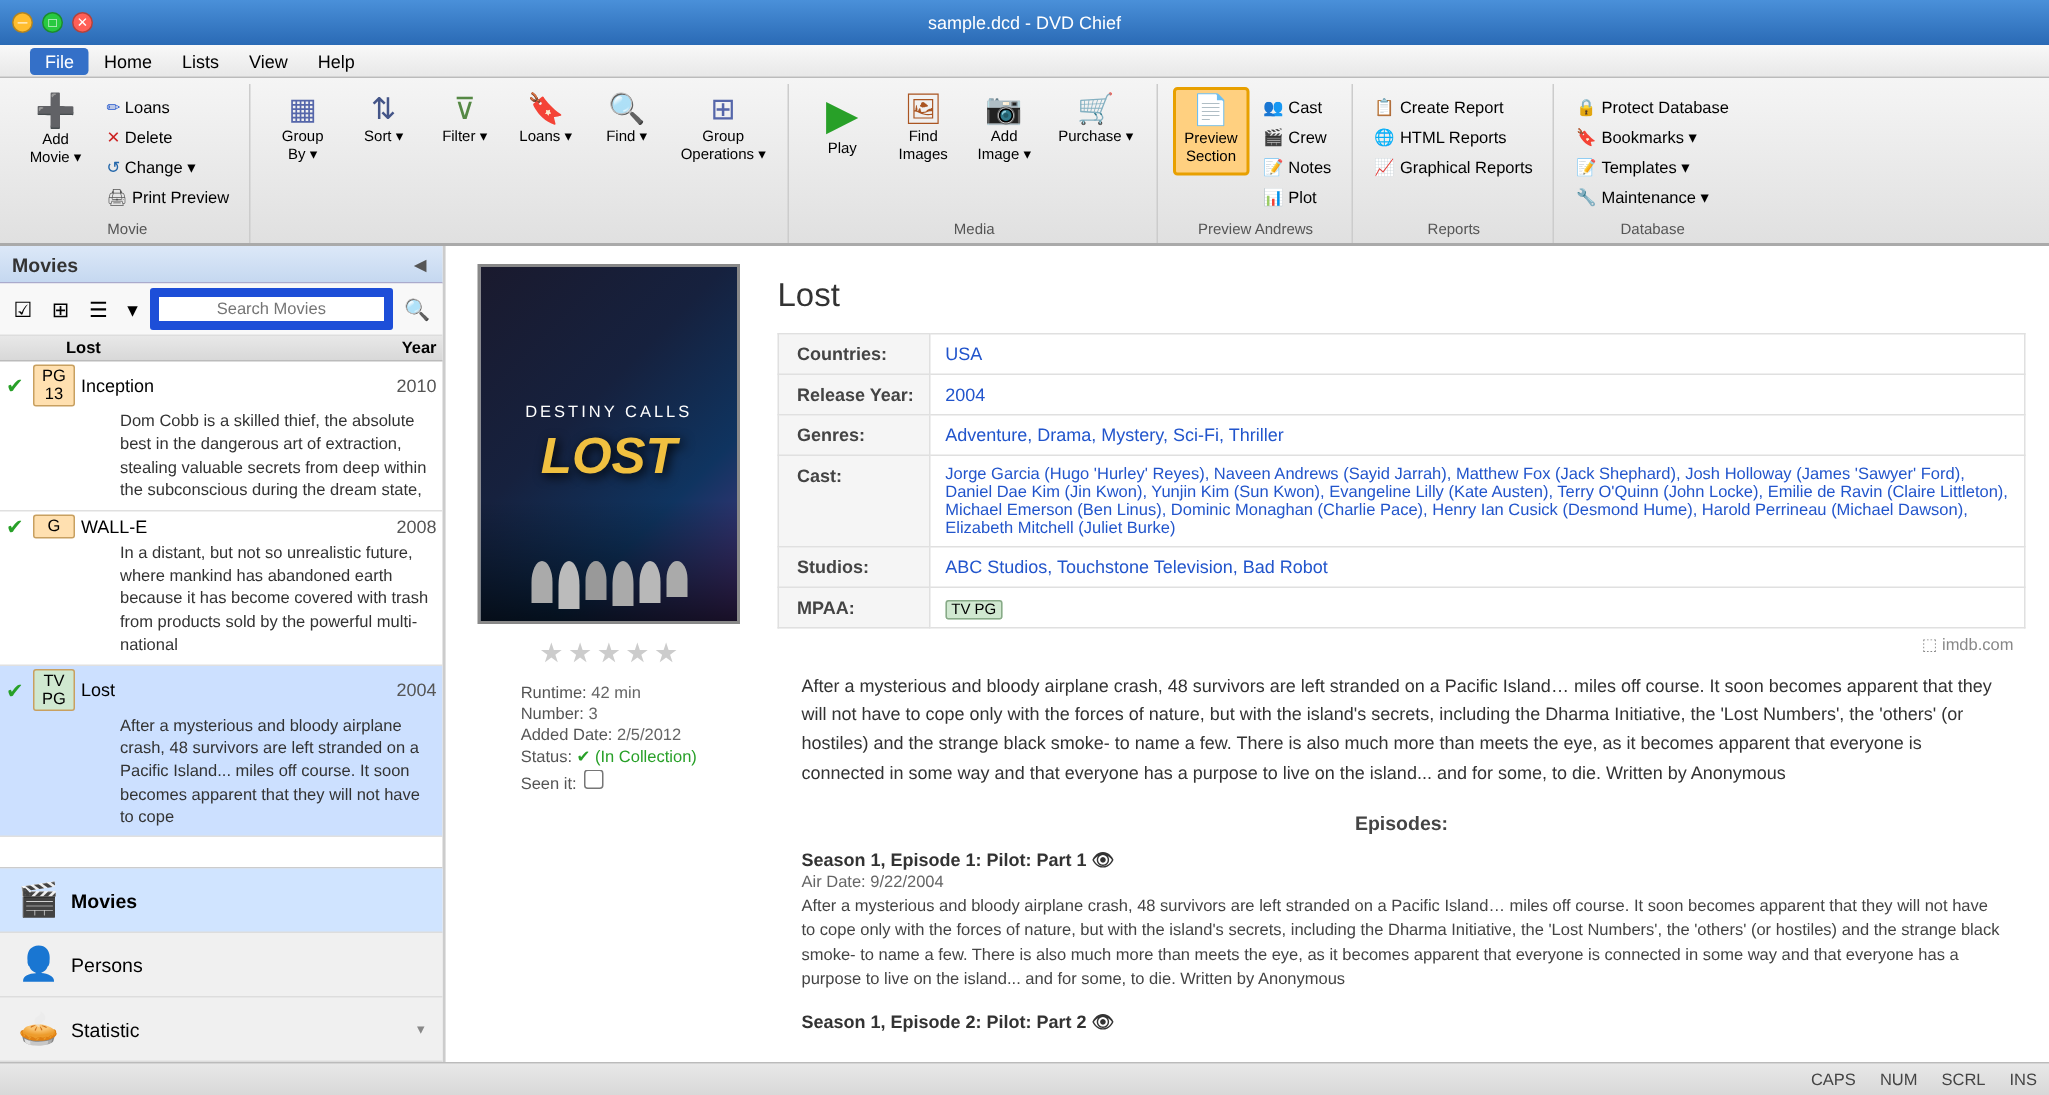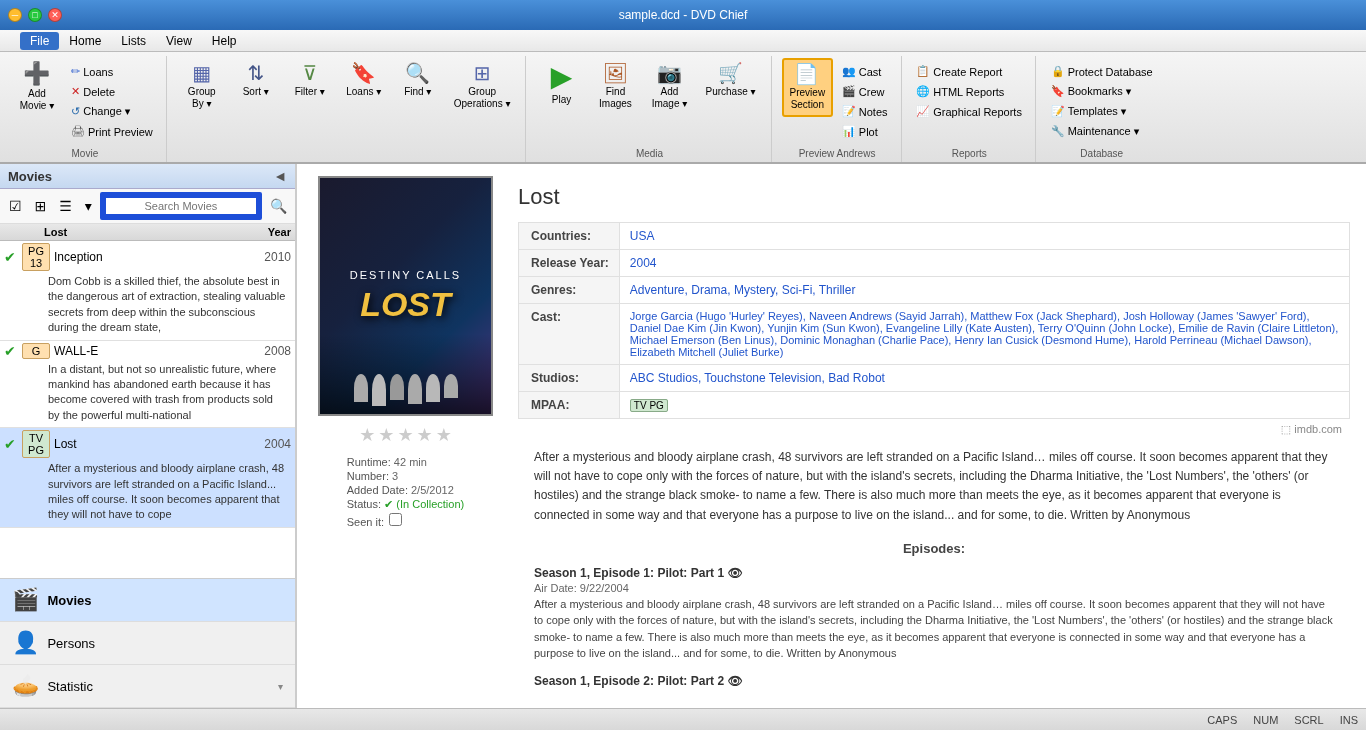--- a/index.html
+++ b/index.html
@@ -160,21 +160,21 @@
     .movie-item.selected { background: #cce0ff; }
     .movie-row {
       display: flex;
       align-items: center;
       padding: 2px 4px;
     }
     .movie-check { width: 18px; font-size: 14px; color: #28a028; }
     .movie-rating { width: 28px; font-size: 11px; background: #ffe0b0; border: 1px solid #c8a060; border-radius: 2px; text-align: center; padding: 1px; }
     .movie-title { flex: 1; padding-left: 4px; font-size: 12px; }
     .movie-year { width: 45px; text-align: right; font-size: 12px; color: #555; }
-    .movie-desc { font-size: 11px; color: #333; padding: 1px 8px 4px 48px; line-height: 1.4; }
+    .movie-desc { font-size: 11px; color: #333; padding: 1px 8px 4px 48px; line-height: 1.4; margin-left: 32px; }
 
     
     .nav-panel {
       background: #f0f0f0;
       border-top: 1px solid #ccc;
     }
     .nav-item {
       display: flex;
       align-items: center;
       gap: 8px;

